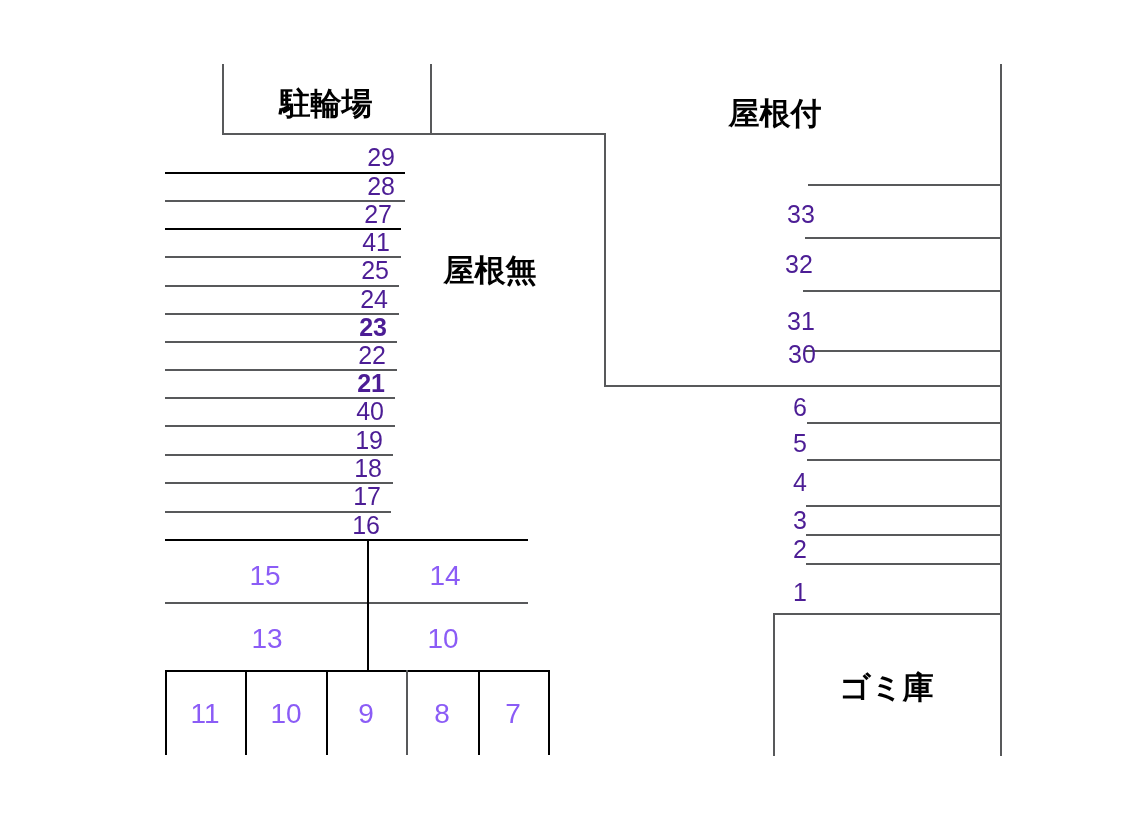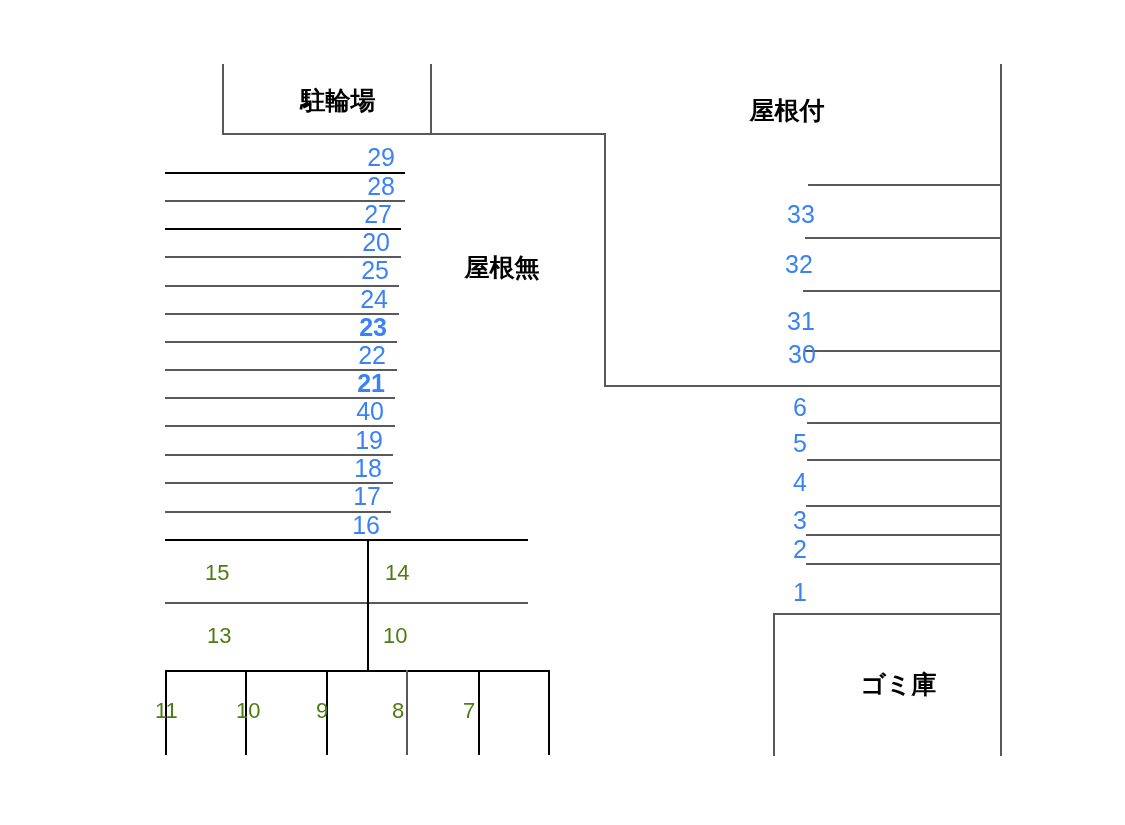--- a/index.html
+++ b/index.html
@@ -29,43 +29,43 @@
   .vline {
     position: absolute;
     width: 0;
     border-left: 2px solid #58595b;
   }
   .vline.dark {
     border-left-color: #000000;
   }
   .num {
     position: absolute;
-    color: #3b82f6;
+    color: #4c1d95;
     font-size: 25px;
     line-height: 1;
     white-space: nowrap;
   }
   .num.r { text-align: right; }
   .num.l { text-align: left; }
   .zone-label {
     position: absolute;
     color: #000000;
-    font-size: 25px;
+    font-size: 31px;
     font-weight: bold;
     line-height: 1;
     white-space: nowrap;
     text-align: center;
-    padding-left: 12px;
   }
   .cellnum {
     position: absolute;
-    color: #4d7c0f;
-    font-size: 22px;
+    color: #8b5cf6;
+    font-size: 28px;
     line-height: 1;
     white-space: nowrap;
+    text-align: center;
   }
 </style>
 </head>
 <body>
 
 <div id="canvas">
 
   <div class="vline" style="left:222px; top:64px; height:70px;"></div>
   <div class="vline" style="left:430px; top:64px; height:70px;"></div>
   <div class="hline" style="left:222px; top:133px; width:384px;"></div>
@@ -88,21 +88,21 @@
   <div class="hline" style="left:165px; top:369px; width:232px;"></div>
   <div class="hline" style="left:165px; top:397px; width:230px;"></div>
   <div class="hline" style="left:165px; top:425px; width:230px;"></div>
   <div class="hline" style="left:165px; top:454px; width:228px;"></div>
   <div class="hline" style="left:165px; top:482px; width:228px;"></div>
   <div class="hline" style="left:165px; top:511px; width:226px;"></div>
 
   <div class="num r" style="left:275px; top:145px; width:120px;">29</div>
   <div class="num r" style="left:275px; top:174px; width:120px;">28</div>
   <div class="num r" style="left:272px; top:202px; width:120px;">27</div>
-  <div class="num r" style="left:270px; top:230px; width:120px;">20</div>
+  <div class="num r" style="left:270px; top:230px; width:120px;">41</div>
   <div class="num r" style="left:269px; top:258px; width:120px;">25</div>
   <div class="num r" style="left:268px; top:287px; width:120px;">24</div>
   <div class="num r" style="left:267px; top:315px; width:120px;font-weight:bold;">23</div>
   <div class="num r" style="left:266px; top:343px; width:120px;">22</div>
   <div class="num r" style="left:265px; top:371px; width:120px;font-weight:bold;">21</div>
   <div class="num r" style="left:264px; top:399px; width:120px;">40</div>
   <div class="num r" style="left:263px; top:428px; width:120px;">19</div>
   <div class="num r" style="left:262px; top:456px; width:120px;">18</div>
   <div class="num r" style="left:261px; top:484px; width:120px;">17</div>
   <div class="num r" style="left:260px; top:513px; width:120px;">16</div>

